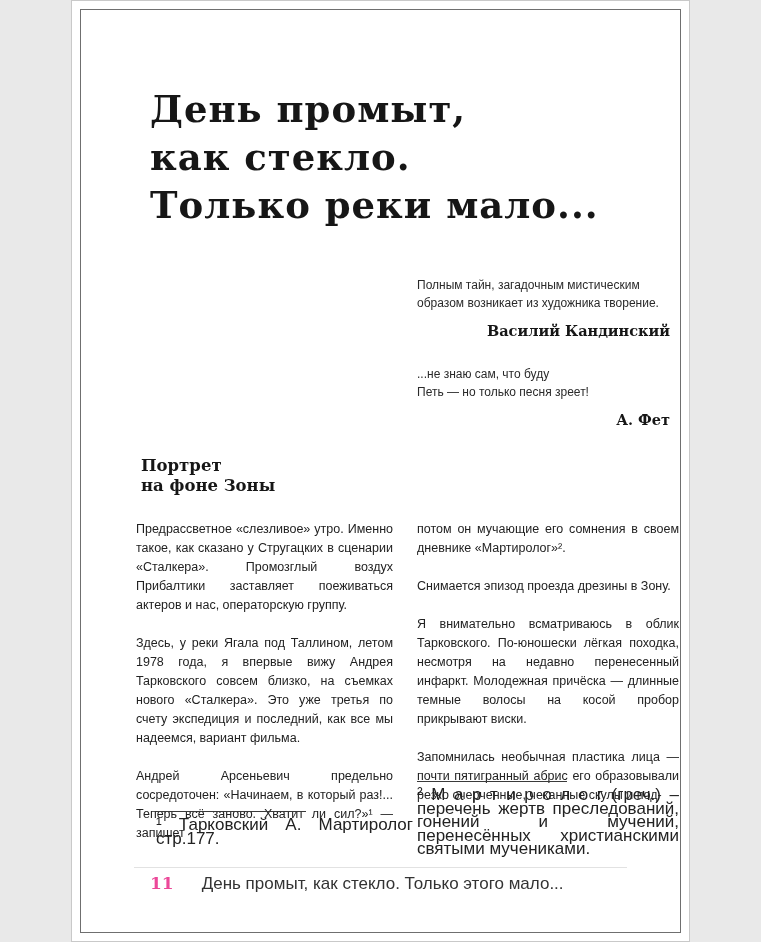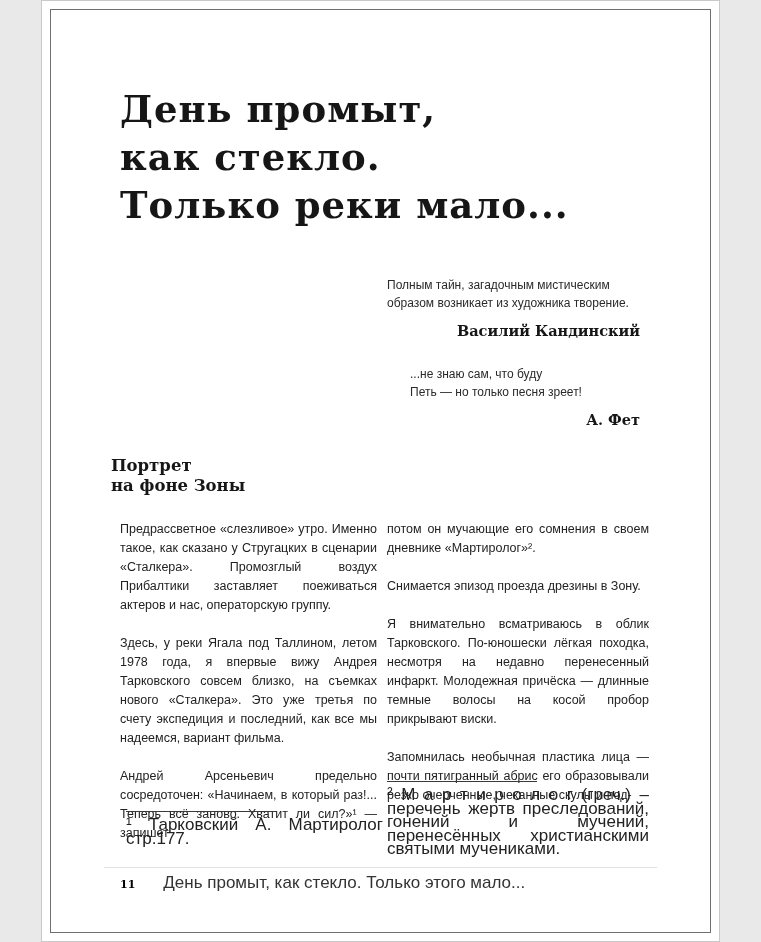--- a/index.html
+++ b/index.html
@@ -1,18 +1,18 @@
 <!DOCTYPE html>
 <html><head>
 <meta charset="utf-8">
 <style>
   html, body { margin: 0; padding: 0; background: #e9e9e9; }
   .page {
     position: relative;
-    width: 679px;
+    width: 619px;
     height: 942px;
     margin: 0 auto;
     background: #ffffff;
     box-sizing: border-box;
     border: 1px solid #c9c9c9;
     overflow: hidden;
     font-family: "Liberation Sans", sans-serif;
     color: #1d1d1d;
   }
   .frame {
@@ -49,21 +49,21 @@
   }
   .ep-lines span { display: block; }
   .ep-attr {
     margin: 10px 0 0 0;
     font-family: "DejaVu Serif", serif;
     font-weight: bold;
     font-size: 14.5px;
     text-align: right;
     color: #161616;
   }
-  .ep-second { margin-top: 26px; margin-left: 23px; }
+  .ep-second { margin-top: 26px; }
 
   .section-heading {
     position: absolute;
     left: 69px;
     top: 455px;
     margin: 0;
     font-family: "DejaVu Serif", serif;
     font-weight: bold;
     font-size: 16.5px;
     line-height: 20px;
@@ -71,21 +71,21 @@
   }
   .section-heading span { display: block; }
 
   .col {
     position: absolute;
     top: 519px;
     font-size: 12.5px;
     line-height: 19px;
     color: #222222;
   }
-  .col-left  { left: 78px;  width: 257px; }
+  .col-left  { left: 64px;  width: 257px; }
   .col-right { left: 345px; width: 262px; }
   .col p { margin: 0 0 19px 0; text-align: justify; }
 
   .footnote {
     position: absolute;
     font-size: 17px;
     line-height: 13.5px;
     color: #222222;
     text-align: justify;
   }
@@ -110,22 +110,22 @@
     position: absolute;
     left: 78px;
     top: 872px;
     display: flex;
     align-items: baseline;
     gap: 28px;
   }
   .page-number {
     font-family: "DejaVu Serif", serif;
     font-weight: bold;
-    font-size: 11px;
-    color: #000000;
+    font-size: 17px;
+    color: #ec4899;
   }
   .running-title {
     font-size: 17px;
     color: #333333;
   }
 </style>
 </head>
 <body>
 
 <div class="page">

